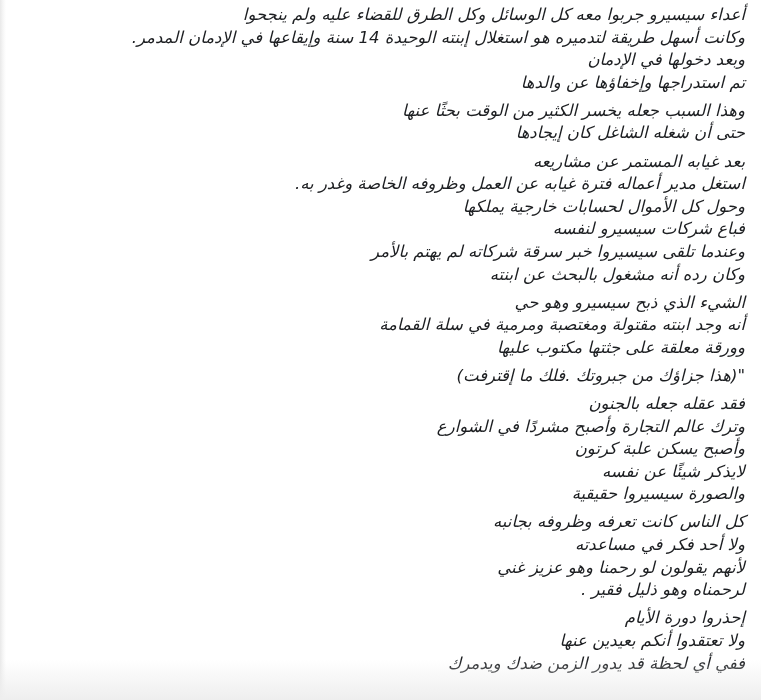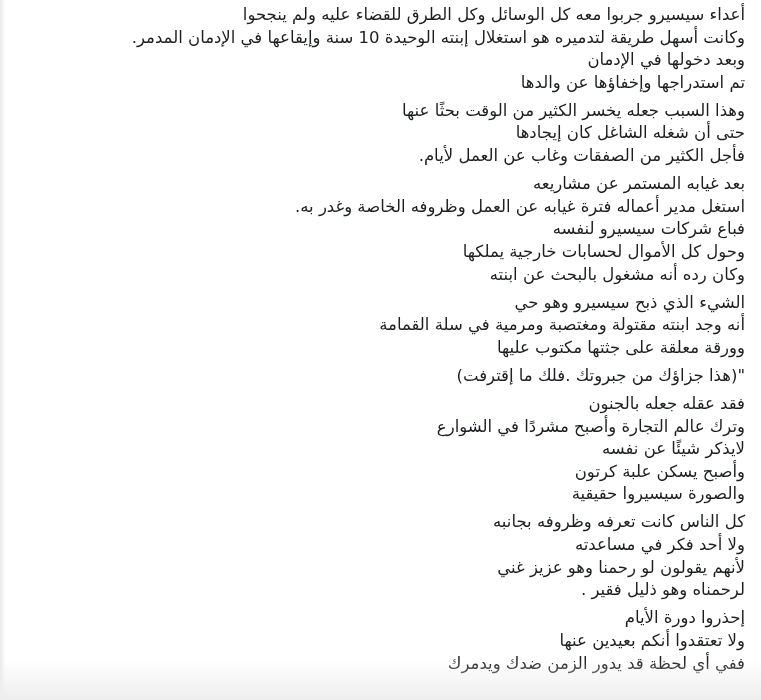--- a/index.html
+++ b/index.html
@@ -17,59 +17,59 @@
     position:absolute; left:0; bottom:0; width:761px; height:40px;
     background:linear-gradient(to bottom,rgba(240,240,240,0),#eeeeee);
     pointer-events:none;
   }
   .post {
     position:absolute; right:16px; top:4px; width:700px;
     direction:rtl; text-align:right;
     font-size:16.5px; line-height:22.6px;
   }
   .para { margin:0 0 5.5px 0; }
-  .line { display:block; white-space:nowrap; }
+  .line { display:block; white-space:nowrap;font-style:italic; }
 </style>
 </head>
 <body>
 
 <div class="left-edge"></div>
 
 <div class="post">
   <p class="para">
     <span class="line">أعداء سيسيرو جربوا معه كل الوسائل وكل الطرق للقضاء عليه ولم ينجحوا</span>
-    <span class="line">وكانت أسهل طريقة لتدميره هو استغلال إبنته الوحيدة 10 سنة وإيقاعها في الإدمان المدمر.</span>
+    <span class="line">وكانت أسهل طريقة لتدميره هو استغلال إبنته الوحيدة 14 سنة وإيقاعها في الإدمان المدمر.</span>
     <span class="line">وبعد دخولها في الإدمان</span>
     <span class="line"> تم استدراجها وإخفاؤها عن والدها</span>
   </p>
   <p class="para">
     <span class="line">وهذا السبب جعله يخسر الكثير من الوقت بحثًا عنها</span>
     <span class="line">حتى أن شغله الشاغل كان إيجادها</span>
-    <span class="line">فأجل الكثير من الصفقات وغاب عن العمل لأيام.</span>
   </p>
   <p class="para">
     <span class="line">بعد غيابه المستمر عن مشاريعه</span>
     <span class="line">استغل مدير أعماله فترة غيابه عن العمل وظروفه الخاصة وغدر به.</span>
+    <span class="line"> وحول كل الأموال لحسابات خارجية يملكها</span>
     <span class="line">فباع شركات سيسيرو لنفسه</span>
-    <span class="line"> وحول كل الأموال لحسابات خارجية يملكها</span>
+    <span class="line">وعندما تلقى سيسيروا خبر سرقة شركاته لم يهتم بالأمر</span>
     <span class="line">وكان رده أنه مشغول بالبحث عن ابنته</span>
   </p>
   <p class="para">
     <span class="line">الشيء الذي ذبح سيسيرو وهو حي</span>
     <span class="line">أنه وجد ابنته مقتولة ومغتصبة ومرمية في سلة القمامة</span>
     <span class="line"> وورقة معلقة على جثتها مكتوب عليها</span>
   </p>
   <p class="para">
     <span class="line">"(هذا جزاؤك من جبروتك .فلك ما إقترفت)</span>
   </p>
   <p class="para">
     <span class="line">فقد عقله جعله بالجنون</span>
     <span class="line"> وترك عالم التجارة وأصبح مشردًا في الشوارع</span>
+    <span class="line">وأصبح يسكن علبة كرتون</span>
     <span class="line">لايذكر شيئًا عن نفسه</span>
-    <span class="line">وأصبح يسكن علبة كرتون</span>
     <span class="line">والصورة سيسيروا حقيقية</span>
   </p>
   <p class="para">
     <span class="line">كل الناس كانت تعرفه وظروفه بجانبه</span>
     <span class="line"> ولا أحد فكر في مساعدته</span>
     <span class="line"> لأنهم يقولون لو رحمنا وهو عزيز غني</span>
     <span class="line"> لرحمناه وهو ذليل فقير .</span>
   </p>
   <p class="para">
     <span class="line">إحذروا دورة الأيام</span>

